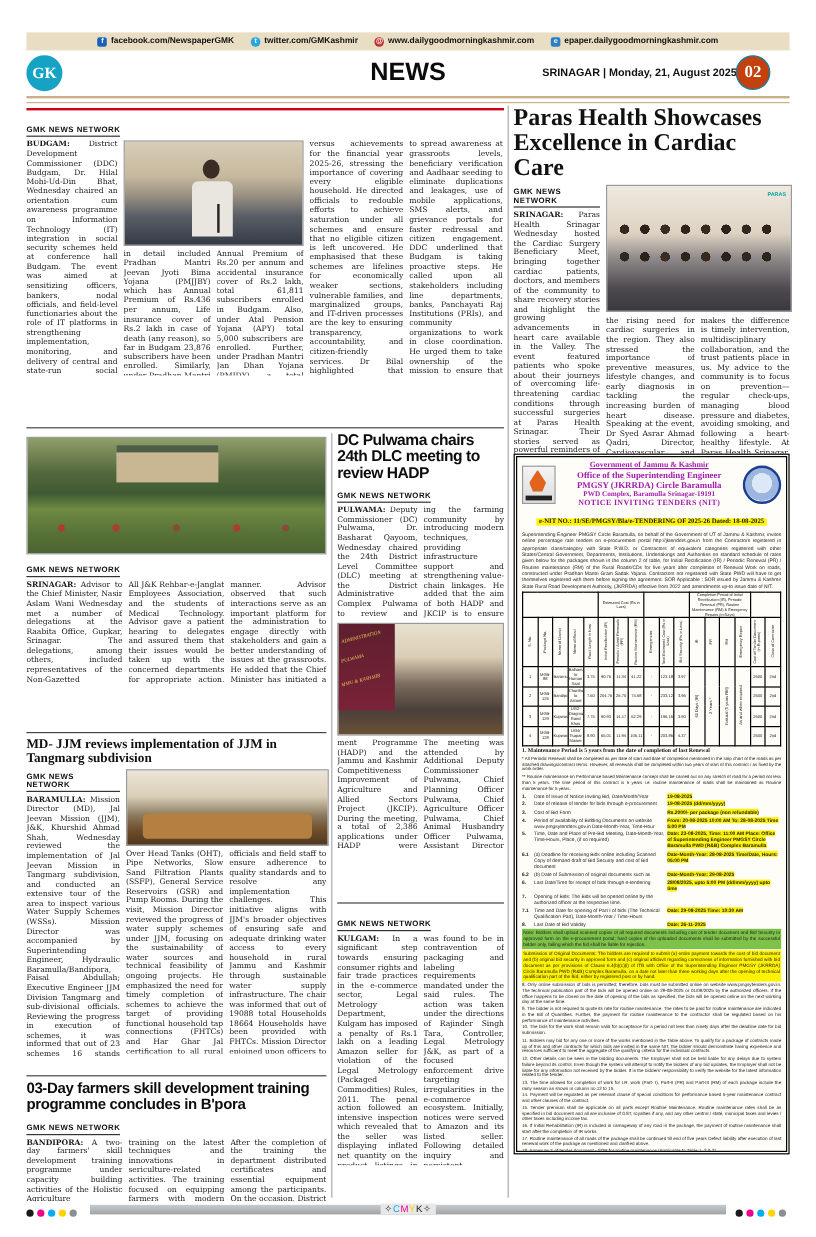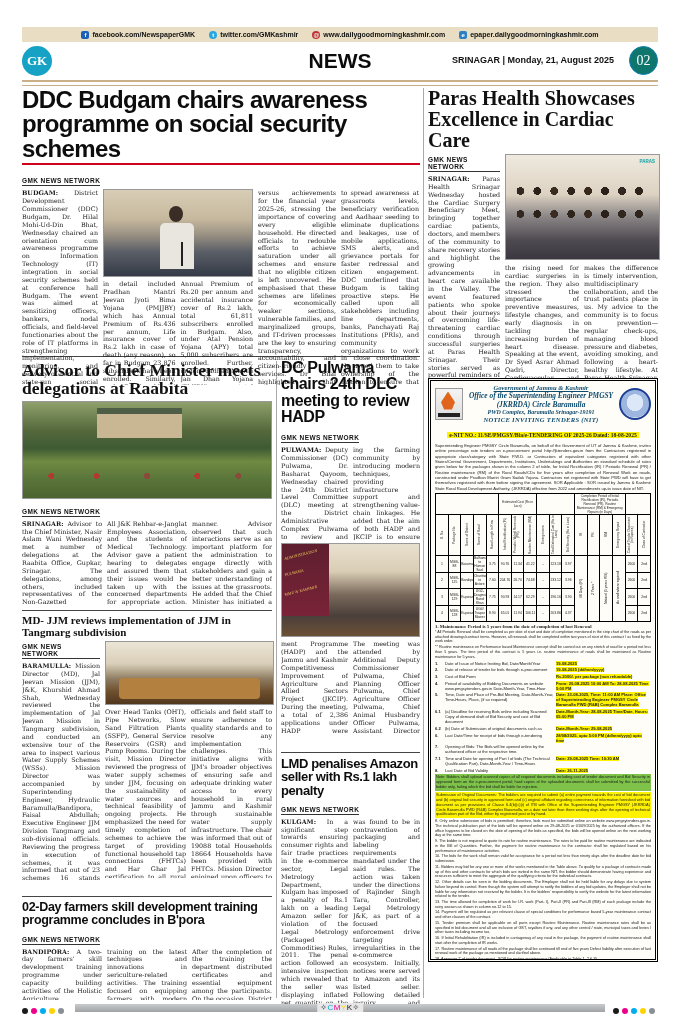--- a/index.html
+++ b/index.html
@@ -20,23 +20,23 @@
   .masthead{display:flex;align-items:center;}
   .gk-circle{width:30px;height:30px;border-radius:50%;background:#15a2c4;color:#fff;display:flex;align-items:center;
              justify-content:center;font-family:"Liberation Serif",serif;font-weight:bold;font-size:13px;}
   .wordmark{margin-left:6px;line-height:1;position:relative;}
   .wm-top{font-family:"Liberation Serif",serif;font-size:12px;color:#111;letter-spacing:.3px;}
   .wm-bot{font-family:"DejaVu Serif",serif;font-weight:bold;font-size:19px;color:#0aa2ca;margin-top:0;}
   .i-dot{position:absolute;width:4px;height:4px;border-radius:50%;background:#e01b22;right:12px;top:11px;}
   .news-title{position:absolute;left:0;right:0;text-align:center;font-family:"Liberation Sans",sans-serif;
               font-weight:900;font-size:21px;letter-spacing:0;color:#0b0b0b;}
   .date-line{position:absolute;right:44px;font-family:"Liberation Sans",sans-serif;font-weight:bold;font-size:9px;color:#111;}
-  .page-circle{position:absolute;right:0;width:27px;height:27px;border-radius:50%;background:#0f766e;color:#fff;
+  .page-circle{position:absolute;right:16px;width:27px;height:27px;border-radius:50%;background:#c2410c;color:#fff;
                display:flex;align-items:center;justify-content:center;font-family:"Liberation Serif",serif;
-               font-weight:normal;font-size:14px;border:1px solid #0f7eae;}
+               font-weight:bold;font-size:14px;border:1px solid #0f7eae;}
   .mast-rule{border-top:2px solid #c9b088;border-bottom:1px solid #c9b088;height:3px;}
 
   
   .hrule{border-top:1px solid #444;height:0;}
   .vrule{width:0;border-left:1px solid #aaa;}
 
   
   .hl-sans{font-family:"Liberation Sans",sans-serif;font-weight:900;color:#0d0d0d;letter-spacing:-.6px;line-height:1.02;}
   .hl-serif{font-family:"Liberation Serif",serif;font-weight:bold;color:#111;line-height:1.05;}
   .red-rule{border-bottom:2px solid #d0021b;margin:2px 0 3px 0;}
@@ -78,21 +78,21 @@
   
   .notice{border:3px double #000;background:#fffdf8;padding:3px 4px;box-sizing:border-box;overflow:hidden;
           font-family:"Liberation Sans",sans-serif;}
   .n-head{display:flex;align-items:center;gap:4px;}
   .n-logo-l{width:26px;height:30px;background:linear-gradient(180deg,#f4f4f4,#ddd);border:1px solid #999;position:relative;flex:0 0 auto;}
   .n-logo-l .flame{position:absolute;left:5px;top:3px;width:14px;height:18px;background:#e0641c;
                    clip-path:polygon(50% 0,100% 60%,78% 100%,22% 100%,0 60%);}
   .n-logo-l .band{position:absolute;left:2px;bottom:2px;right:2px;height:4px;background:#222;}
   .n-logo-r{width:28px;height:28px;border-radius:50%;border:2px solid #1c3f94;position:relative;flex:0 0 auto;
             background:radial-gradient(circle at 50% 45%,#dce7f7 0 40%,#9db6e0 41% 70%,#dce7f7 71%);}
-  .n-htxt{flex:1;text-align:center;font-family:"Liberation Serif",serif;color:#0c4a6e;font-style:italic;}
+  .n-htxt{flex:1;text-align:center;font-family:"Liberation Serif",serif;color:#a21caf;}
   .n-govt{font-weight:bold;font-size:6.6px;text-decoration:underline;}
   .n-office{font-weight:bold;font-size:7.4px;}
   .n-addr{font-weight:bold;font-size:6px;}
   .n-nit{font-weight:bold;font-size:6.6px;letter-spacing:.3px;margin-top:1px;}
   .n-nitno{display:inline-block;background:#fff200;font-weight:bold;font-size:5.6px;padding:0 2px;margin-top:1px;
            font-family:"Liberation Serif",serif;}
   .n-center{text-align:center;}
   .n-intro{font-size:4.15px;line-height:1.28;text-align:justify;margin:2px 0;}
   table.tender{border-collapse:collapse;width:100%;table-layout:fixed;margin-top:1px;}
   table.tender td,table.tender th{border:0.5px solid #000;font-size:3.3px;padding:0;text-align:center;
@@ -153,21 +153,20 @@
   <div class="mast-rule abs" style="left:22px;top:80px;width:636px;"></div>
 
   <div class="vrule abs" style="left:423px;top:88px;height:910px;"></div>
   <div class="hrule abs" style="left:22px;top:356px;width:398px;"></div>
   <div class="vrule abs" style="left:276px;top:361px;height:637px;"></div>
   <div class="hrule abs" style="left:22px;top:610px;width:250px;"></div>
   <div class="hrule abs" style="left:22px;top:896px;width:250px;"></div>
   <div class="hrule abs" style="left:281px;top:752px;width:139px;"></div>
 
   <div class="abs" style="left:22px;top:88px;width:398px;height:266px;">
-    <div class="hl-sans" style="font-size:24px;">DDC Budgam chairs awareness programme on social security schemes</div>
     <div class="red-rule"></div>
     <div class="byline">GMK NEWS NETWORK</div>
     <div class="cols" style="height:196px;">
       <p class="coltext" style="width:76px;flex:0 0 auto;height:196px;">
         <strong class="dl">BUDGAM:</strong>
         <span>District Development Commissioner (DDC) Budgam, Dr. Hilal Mohi-Ud-Din Bhat, Wednesday chaired an orientation cum awareness programme on Information Technology (IT) integration in social security schemes held at conference hall Budgam. The event was aimed at sensitizing officers, bankers, nodal officials, and field-level functionaries about the role of IT platforms in strengthening implementation, monitoring, and delivery of central and state-run social security schemes. During the orientation, detailed presentations were delivered highlighting the status, features, and achievements of various flagship schemes operational in district Budgam. The schemes discussed</span>
       </p>
       <div style="width:150px;flex:0 0 auto;">
         <div class="photo ph-ddc" style="width:148px;height:86px;">
           <span class="head"></span>
@@ -202,38 +201,37 @@
         </div>
         <div class="cols" style="margin-top:4px;height:124px;">
           <p class="coltext" style="flex:1;height:124px;">the rising need for cardiac surgeries in the region. They also stressed the importance of preventive measures, lifestyle changes, and early diagnosis in tackling the increasing burden of heart disease. Speaking at the event, Dr Syed Asrar Ahmad Qadri, Director, Cardiovascular and Thoracic Surgeon, Paras Health Srinagar, said, “We have successfully managed some of the most complex cardiac cases, including high-risk bypass surgeries, valve replacements, and emergency interventions. What</p>
           <p class="coltext" style="flex:1;height:124px;">makes the difference is timely intervention, multidisciplinary collaboration, and the trust patients place in us. My advice to the community is to focus on prevention—regular check-ups, managing blood pressure and diabetes, avoiding smoking, and following a heart-healthy lifestyle. At Paras Health Srinagar, our multispecialty approach brings together cardiology, intensive care, radiology, and surgical expertise under one roof, ensuring comprehensive management and excellent outcomes for patients.”</p>
         </div>
       </div>
     </div>
   </div>
 
   <div class="abs" style="left:22px;top:361px;width:250px;height:246px;">
-    <div class="hl-serif" style="font-size:17.5px;">Advisor to Chief Minister meets delegations at Raabita</div>
     <div class="photo ph-adv" style="width:248px;height:96px;margin-top:3px;">
       <span class="house"></span>
       <span class="chairs"></span>
     </div>
     <div class="byline">GMK NEWS NETWORK</div>
     <div class="cols" style="height:86px;">
       <p class="coltext" style="flex:1;height:86px;">
         <strong class="dl">SRINAGAR:</strong>
         <span>Advisor to the Chief Minister, Nasir Aslam Wani Wednesday met a number of delegations at the Raabita Office, Gupkar, Srinagar. The delegations, among others, included representatives of the Non-Gazetted Employees of the Civil Secretariat, Accounts Officers, Lab Staff of Water Testing Laboratories of PHE, Khidmat Centre Association,</span>
       </p>
       <p class="coltext" style="flex:1;height:86px;">All J&amp;K Rehbar-e-Janglat Employees Association, and the students of Medical Technology. Advisor gave a patient hearing to delegates and assured them that their issues would be taken up with the concerned departments for appropriate action. He underlined that the Government is committed to addressing genuine demands of employees, institutions and trade bodies in a time-bound</p>
       <p class="coltext" style="flex:1;height:86px;">manner. Advisor observed that such interactions serve as an important platform for the administration to engage directly with stakeholders and gain a better understanding of issues at the grassroots. He added that the Chief Minister has initiated a process of regular public outreach, which will be sustained to ensure that public concerns are addressed promptly and effectively.</p>
     </div>
   </div>
 
   <div class="abs" style="left:281px;top:360px;width:139px;height:390px;">
-    <div class="hl-sans" style="font-size:16px;letter-spacing:-.4px;">DC Pulwama chairs 24th DLC meeting to review HADP</div>
+    <div class="hl-sans" style="font-size:13px;letter-spacing:-.4px;">DC Pulwama chairs 24th DLC meeting to review HADP</div>
     <div class="byline">GMK NEWS NETWORK</div>
     <div class="cols" style="height:94px;">
       <p class="coltext" style="flex:1;height:94px;">
         <strong class="dl">PULWAMA:</strong>
         <span>Deputy Commissioner (DC) Pulwama, Dr. Basharat Qayoom, Wednesday chaired the 24th District Level Committee (DLC) meeting at the District Administrative Complex Pulwama to review and approve applications under the Holistic Agriculture Develop-</span>
       </p>
       <p class="coltext" style="flex:1;height:94px;">ing the farming community by introducing modern techniques, providing infrastructure support and strengthening value-chain linkages. He added that the aim of both HADP and JKCIP is to ensure that farmers and agri-entrepreneurs are equipped with the tools, resources and necessary training to enhance productivity and</p>
     </div>
     <div class="photo ph-pul" style="width:137px;height:92px;margin:3px 0;">
       <span class="banner"></span>
@@ -473,33 +471,32 @@
         </div>
         <div class="cols" style="margin-top:3px;height:170px;">
           <p class="coltext" style="flex:1;height:170px;">Over Head Tanks (OHT), Pipe Networks, Slow Sand Filtration Plants (SSFP), General Service Reservoirs (GSR) and Pump Rooms. During the visit, Mission Director reviewed the progress of water supply schemes under JJM, focusing on the sustainability of water sources and technical feasibility of ongoing projects. He emphasized the need for timely completion of schemes to achieve the target of providing functional household tap connections (FHTCs) and Har Ghar Jal certification to all rural households in the area. The visit also included interaction with locals,</p>
           <p class="coltext" style="flex:1;height:170px;">officials and field staff to ensure adherence to quality standards and to resolve any implementation challenges. This initiative aligns with JJM's broader objectives of ensuring safe and adequate drinking water access to every household in rural Jammu and Kashmir through sustainable water supply infrastructure. The chair was informed that out of 19088 total Households 18664 Households have been provided with FHTCs. Mission Director enjoined upon officers to give a renewed push to enhance pace of providing remaining FHTCs.</p>
         </div>
       </div>
     </div>
   </div>
 
   <div class="abs" style="left:281px;top:757px;width:139px;height:242px;">
-    <div class="hl-sans" style="font-size:13px;letter-spacing:-.4px;">LMD penalises Amazon seller with Rs.1 lakh penalty</div>
     <div class="byline">GMK NEWS NETWORK</div>
     <div class="cols" style="height:192px;">
       <p class="coltext" style="flex:1;height:192px;">
         <strong class="dl">KULGAM:</strong>
         <span>In a significant step towards ensuring consumer rights and fair trade practices in the e-commerce sector, Legal Metrology Department, Kulgam has imposed a penalty of Rs.1 lakh on a leading Amazon seller for violation of the Legal Metrology (Packaged Commodities) Rules, 2011. The penal action followed an intensive inspection which revealed that the seller was displaying inflated net quantity on the product listings in the e-commerce marketplace while delivering reduced contents to consumers. This deceptive practice</span>
       </p>
       <p class="coltext" style="flex:1;height:192px;">was found to be in contravention of packaging and labeling requirements mandated under the said rules. The action was taken under the directions of Rajinder Singh Tara, Controller, Legal Metrology J&amp;K, as part of a focused enforcement drive targeting irregularities in the e-commerce ecosystem. Initially, notices were served to Amazon and its listed seller. Following detailed inquiry and persistent departmental follow-up, the seller admitted the lapse and opted to settle the matter by compounding the offence for an amount of Rs.1 lakh.</p>
     </div>
   </div>
 
   <div class="abs" style="left:22px;top:901px;width:250px;height:99px;">
-    <div class="hl-sans" style="font-size:12.5px;letter-spacing:-.3px;">02-Day farmers skill development training programme concludes in B'pora</div>
+    <div class="hl-sans" style="font-size:12.5px;letter-spacing:-.3px;">03-Day farmers skill development training programme concludes in B'pora</div>
     <div class="byline">GMK NEWS NETWORK</div>
     <div class="cols" style="height:52px;">
       <p class="coltext" style="flex:1;height:52px;">
         <strong class="dl">BANDIPORA:</strong>
         <span>A two-day farmers' skill development training programme under capacity building activities of the Holistic Agriculture Development Programme (HADP) concluded Wednesday at Sericulture Nursery Ayatmulla, Bandipora. During the programme, around 70 farmers were imparted</span>
       </p>
       <p class="coltext" style="flex:1;height:52px;">training on the latest techniques and innovations in sericulture-related activities. The training focused on equipping farmers with modern skills aimed at making the workforce more productive, sustainable, and self-reliant, thereby contributing to the overall growth of the sericulture sector and improving the livelihoods of farmers.</p>
       <p class="coltext" style="flex:1;height:52px;">After the completion of the training the department distributed certificates and essential equipment among the participants. On the occasion, District Sericulture Officer Bandipora encouraged the farmers to adopt innovative practices for enhancing productivity and ensuring long-term sustainability in the sericulture sector.</p>
     </div>
   </div>

